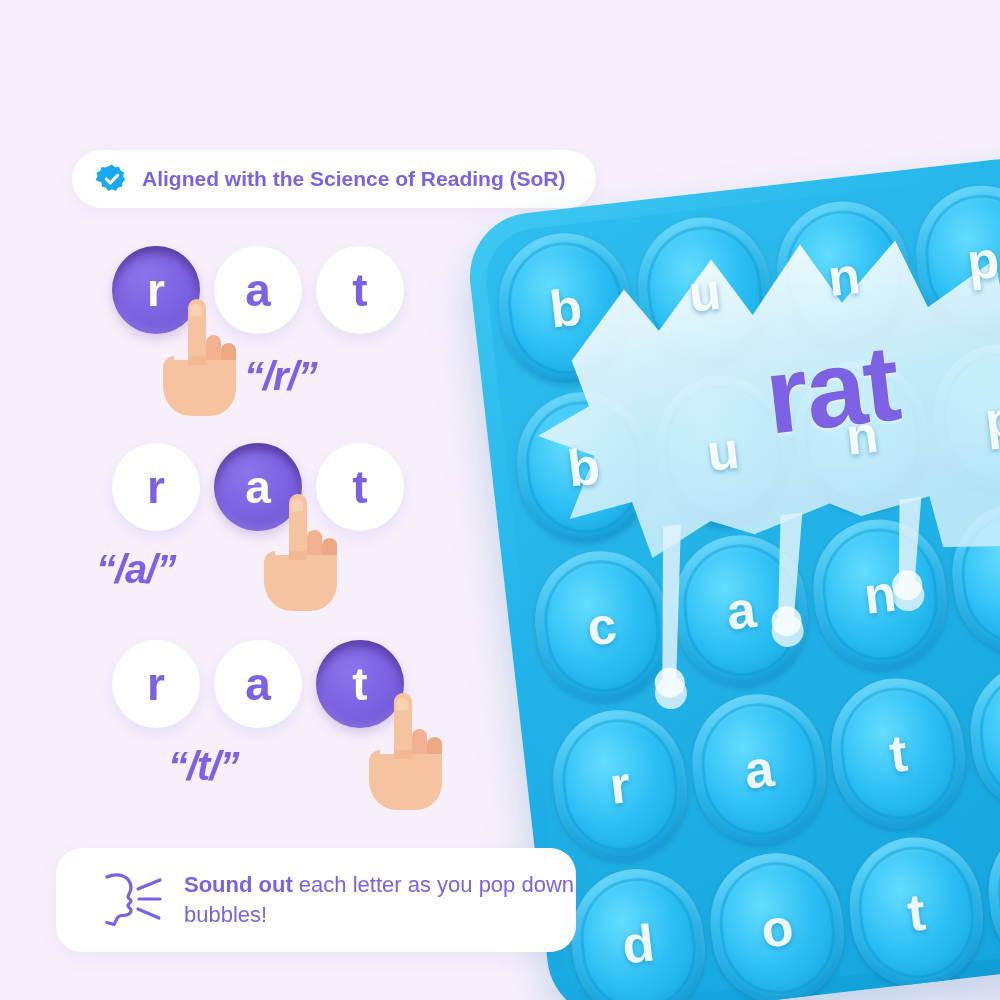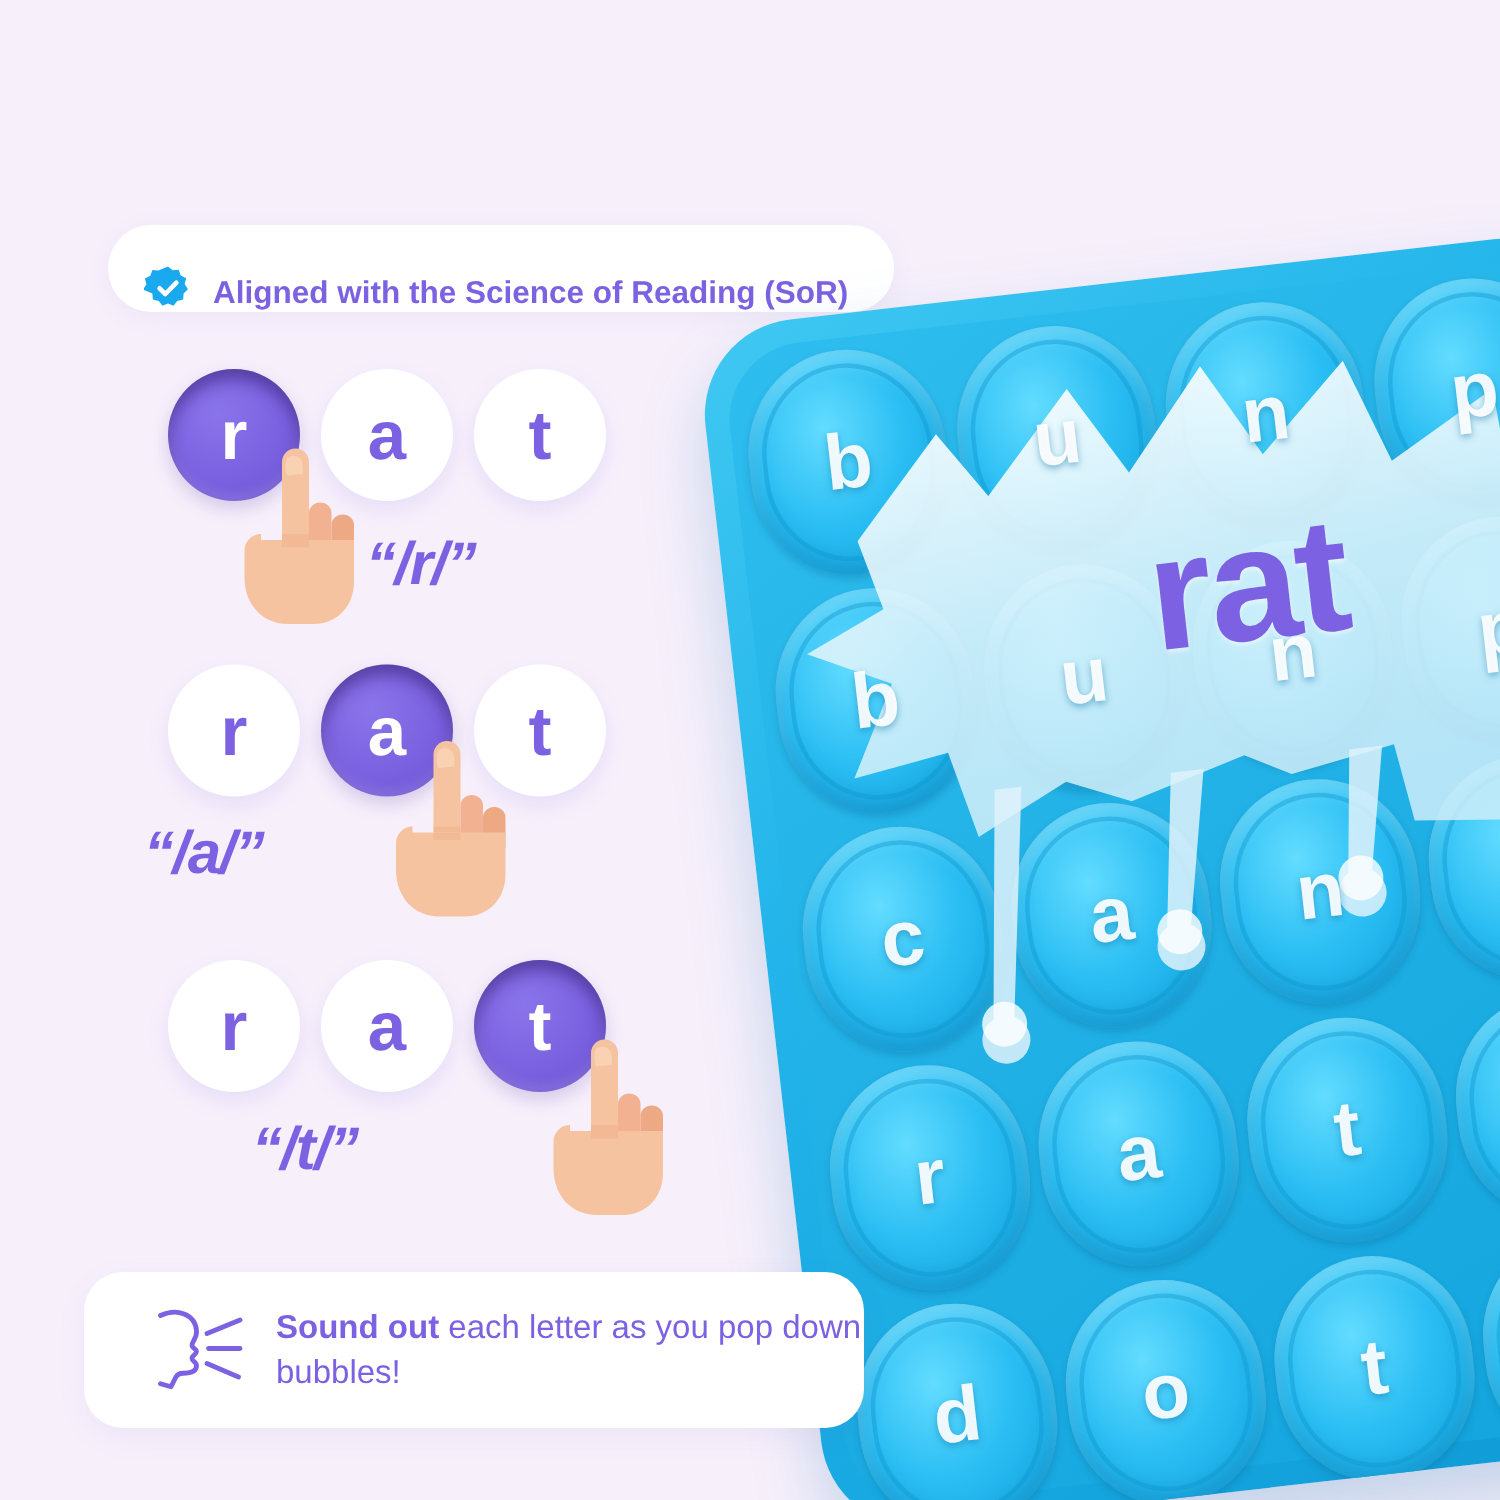--- a/index.html
+++ b/index.html
@@ -14,21 +14,21 @@
   
   .title{
     position:absolute;left:76px;top:60px;
     font-size:52px;font-weight:bold;letter-spacing:-0.5px;
     color:#7c62e2;white-space:nowrap;
   }
 
   
   .sor-pill{
     position:absolute;left:72px;top:150px;
-    height:58px;display:flex;align-items:flex-end;gap:14px;
+    height:58px;display:flex;align-items:center;gap:14px;
     padding:0 30px 0 24px;background:#ffffff;border-radius:32px;
     box-shadow:0 4px 16px rgba(120,90,190,.07);
   }
   .sor-text{font-size:21px;font-weight:bold;color:#7c62e2;white-space:nowrap;}
   .badge-ico{width:32px;height:32px;display:block;flex:none;}
 
   
   .rowblk{position:absolute;}
   .circles{display:flex;gap:14px;}
   .circ{

